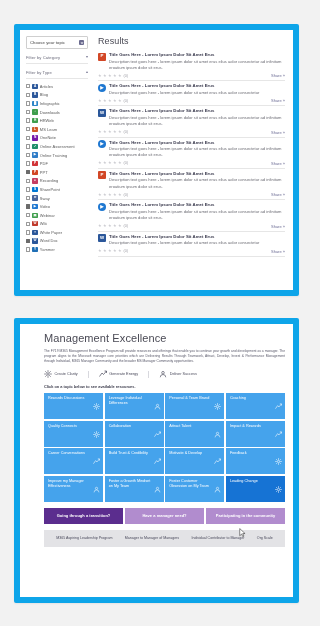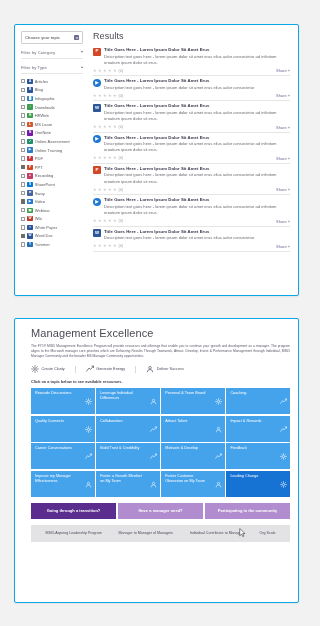--- a/index.html
+++ b/index.html
@@ -8,21 +8,21 @@
     width: 313px; height: 626px;
     background: #f2f2f2;
     font-family: "Liberation Sans", sans-serif;
     overflow: hidden;
   }
   .page { width: 313px; height: 626px; position: relative; padding: 0; }
 
   
   .card {
     background: #ffffff;
-    border: 1px solid #0ea5e9;
+    border: 6px solid #0ea5e9;
     border-radius: 2px;
     box-shadow: 0 1px 2px rgba(0,0,0,0.06);
   }
   #results-card {
     position: absolute; left: 14px; top: 24px;
     width: 285px; height: 272px;
     display: flex; overflow: hidden;
   }
 
   
@@ -83,21 +83,21 @@
   .r-foot { display: flex; align-items: center; margin-top: 2.5px; }
   .stars { display: flex; gap: 1.4px; align-items: center; }
   .star { color: #c9c9cf; font-size: 4px; line-height: 1; }
   .rcount { font-size: 3.6px; color: #9a9aa2; margin-left: 2px; }
   .share { margin-left: auto; font-size: 4px; color: #6e6e96; }
 
   
   #mgmt-card {
     position: absolute; left: 14px; top: 318px;
     width: 285px; height: 285px;
-    padding: 8px 8px 6px 16px; overflow: hidden;
+    padding: 8px 8px 6px 24px; overflow: hidden;
   }
   .mgmt-title { font-size: 11px; color: #4a4a55; font-weight: 400; letter-spacing: .1px; margin: 0 0 5px 0; }
   .mgmt-para { font-size: 3.3px; color: #59596a; line-height: 1.55; margin: 0 0 6px 0; text-align: justify; }
   .pillars { display: flex; align-items: center; gap: 10px; margin-bottom: 6px; }
   .pillar { display: flex; align-items: center; gap: 2.5px; }
   .pillar .picon { width: 8px; height: 8px; display: flex; align-items: center; justify-content: center; }
   .pillar .plabel { font-size: 3.8px; color: #4b4b5c; }
   .pillar-div { width: 1px; height: 7px; background: #d8d8de; }
   .click-note { font-size: 3.9px; color: #3c3c4c; font-weight: bold; margin: 0 0 4px 0; }
 

